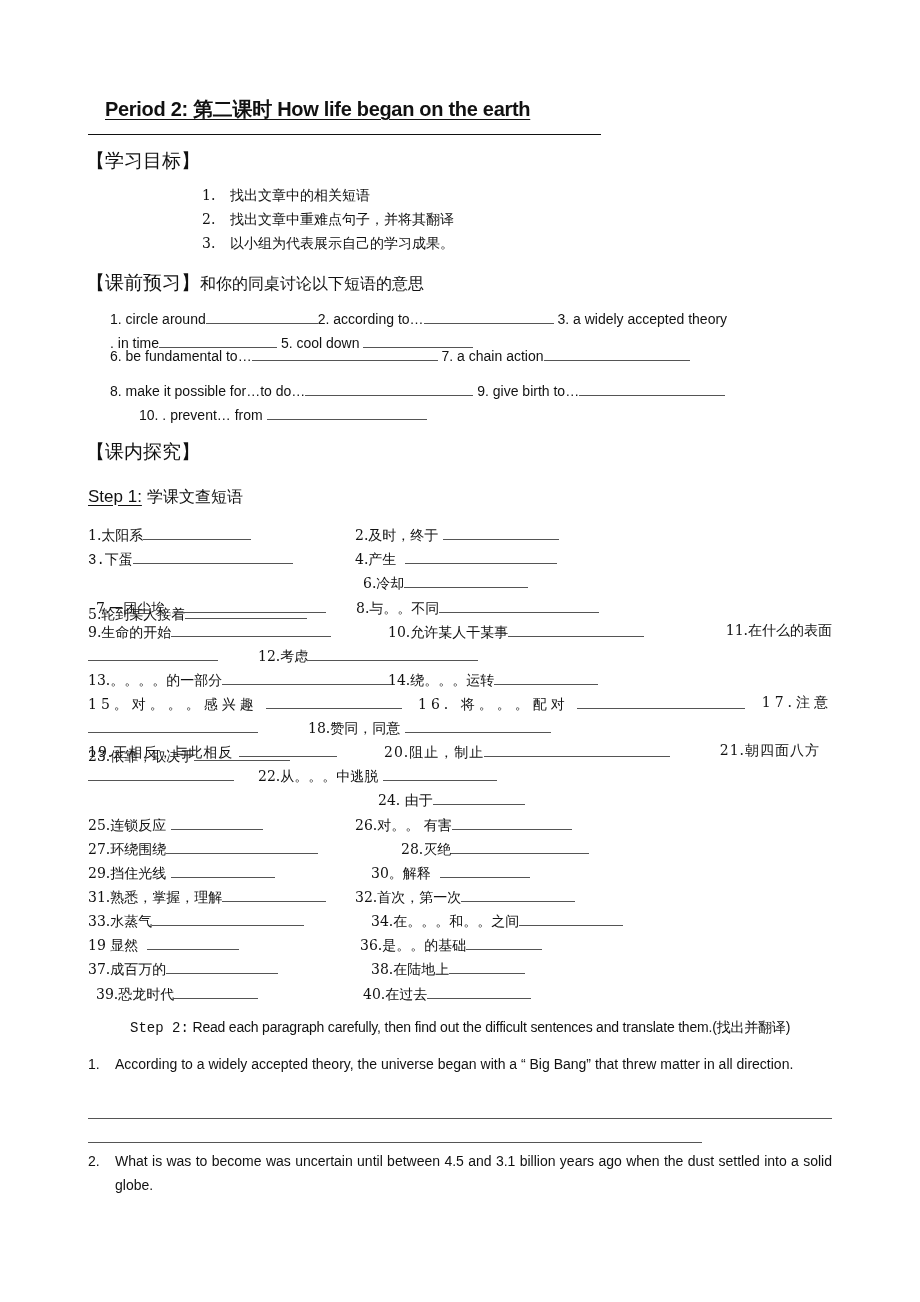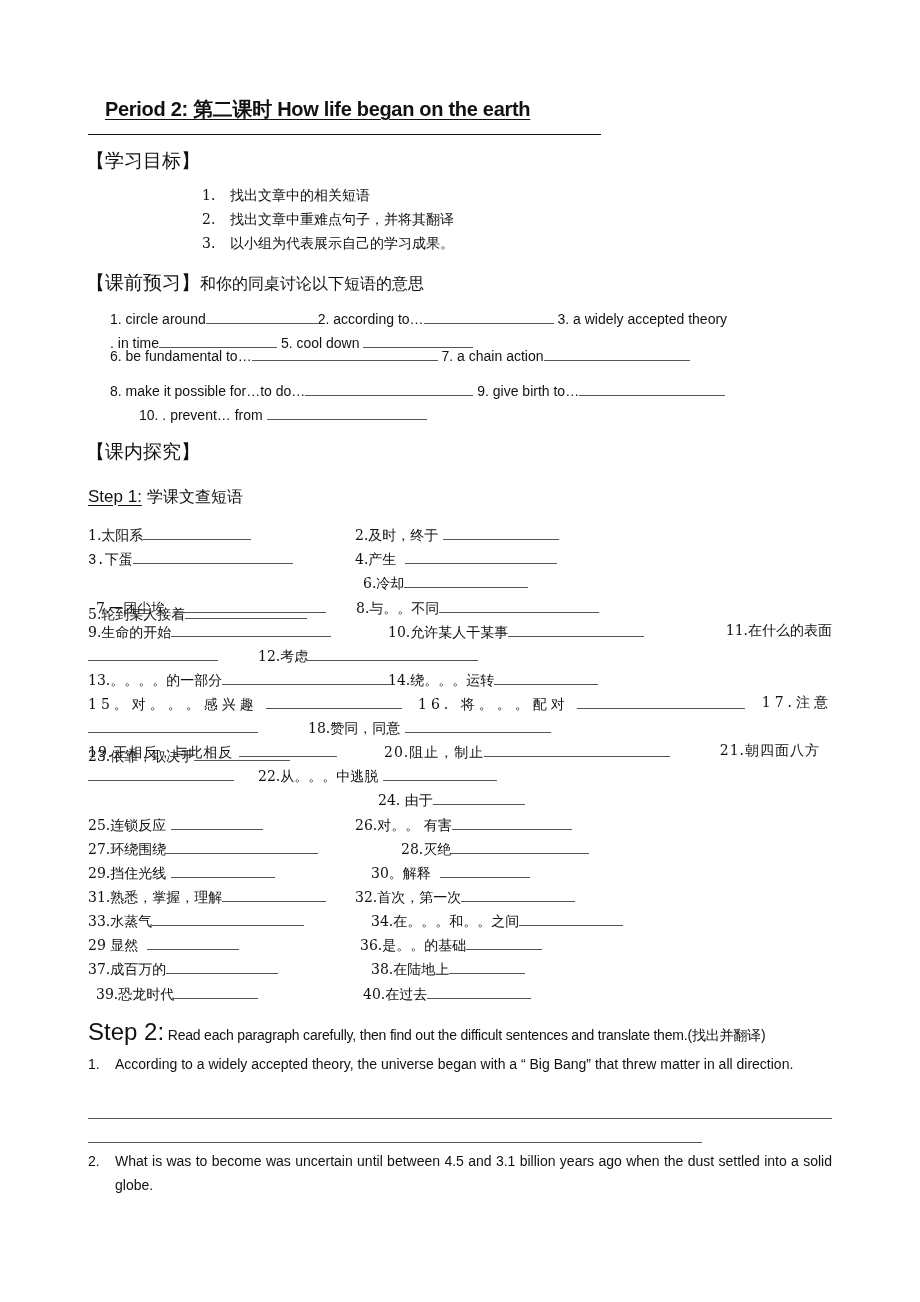--- a/index.html
+++ b/index.html
@@ -20,21 +20,21 @@
 
   .blank { display: inline-block; border-bottom: 1px solid #555; height: 14px; vertical-align: baseline; }
 
   .w { font-size: 14px; font-family: "DejaVu Serif", "Liberation Serif", serif; }
 
   #step1 { left: 88px; top: 487px; font-size: 17px; }
   #step1 .lbl { font-family: "Liberation Sans", "DejaVu Sans", sans-serif; text-decoration: underline; text-underline-offset: 3px; }
   #step1 .txt { font-family: "DejaVu Serif", serif; font-size: 16px; }
 
   #step2 { left: 88px; top: 1018px; }
-  #step2 .lbl { font-size: 24px; font-family: Liberation Sans, sans-serif; }
+  #step2 .lbl { font-size: 14px; font-family: Liberation Mono, monospace; margin-left: 42px; }
   #step2 .txt { font-size: 14px; font-family: "Liberation Sans", sans-serif; letter-spacing: -0.2px; }
 
   .sent { font-family: "Liberation Sans", sans-serif; font-size: 14px; line-height: 24px; white-space: normal; }
   .sent .n { position: absolute; left: 0; top: 0; }
   .sent .t { display: block; margin-left: 27px; text-align: justify; text-align-last: left; }
 
   .ans-line { border-top: 1px solid #555; height: 0; }
 </style>
 </head>
 <body>
@@ -118,21 +118,21 @@
 
 <div class="abs w" style="left:88px; top:863px;"><span>29.挡住光线</span>&nbsp;<span class="blank" style="width:104px;"></span></div>
 <div class="abs w" style="left:371px; top:863px;"><span>30。解释</span>&nbsp;&nbsp;<span class="blank" style="width:90px;"></span></div>
 
 <div class="abs w" style="left:88px; top:887px;"><span>31.熟悉，掌握，理解</span><span class="blank" style="width:104px;"></span></div>
 <div class="abs w" style="left:355px; top:887px;"><span>32.首次，第一次</span><span class="blank" style="width:114px;"></span></div>
 
 <div class="abs w" style="left:88px; top:911px;"><span>33.水蒸气</span><span class="blank" style="width:152px;"></span></div>
 <div class="abs w" style="left:371px; top:911px;"><span>34.在。。。和。。之间</span><span class="blank" style="width:104px;"></span></div>
 
-<div class="abs w" style="left:88px; top:935px;"><span>29 显然</span>&nbsp;&nbsp;<span class="blank" style="width:92px;"></span></div>
+<div class="abs w" style="left:88px; top:935px;"><span>19 显然</span>&nbsp;&nbsp;<span class="blank" style="width:92px;"></span></div>
 <div class="abs w" style="left:360px; top:935px;"><span>36.是。。的基础</span><span class="blank" style="width:76px;"></span></div>
 
 <div class="abs w" style="left:88px; top:959px;"><span>37.成百万的</span><span class="blank" style="width:112px;"></span></div>
 <div class="abs w" style="left:371px; top:959px;"><span>38.在陆地上</span><span class="blank" style="width:76px;"></span></div>
 
 <div class="abs w" style="left:96px; top:984px;"><span>39.恐龙时代</span><span class="blank" style="width:84px;"></span></div>
 <div class="abs w" style="left:363px; top:984px;"><span>40.在过去</span><span class="blank" style="width:104px;"></span></div>
 
 <div id="step2" class="abs"><span class="lbl">Step 2:</span><span class="txt"> Read each paragraph carefully, then find out the difficult sentences and translate them.(找出并翻译)</span></div>
 

